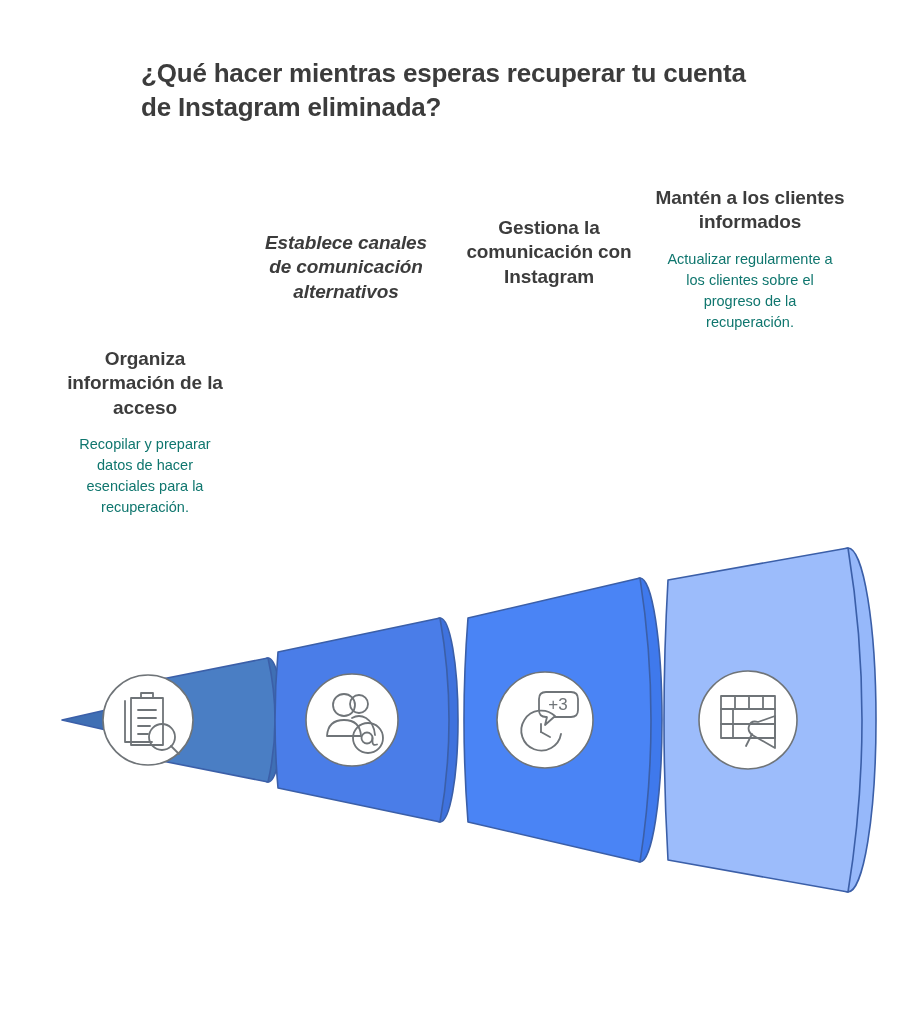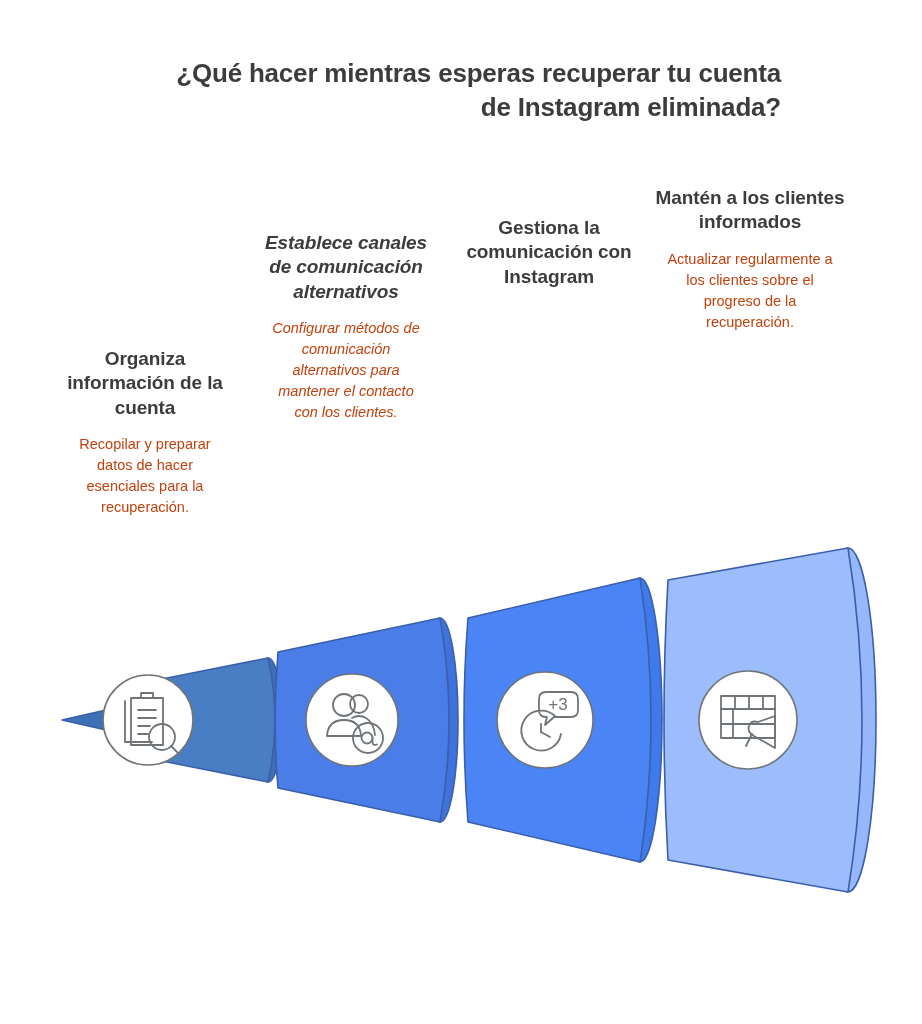--- a/index.html
+++ b/index.html
@@ -14,21 +14,21 @@
     overflow: hidden;
     position: relative;
   }
 
   #page-title {
     position: absolute;
     left: 50%;
     transform: translateX(-50%);
     top: 56px;
     width: 640px;
-    text-align: right;
+    text-align: left;
     font-size: 26px;
     font-weight: bold;
     line-height: 1.32;
     color: #3c3c3c;
     letter-spacing: -0.2px;
   }
 
   .columns {
     position: absolute;
     top: 0;
@@ -48,21 +48,21 @@
     font-weight: bold;
     line-height: 1.28;
     color: #3c3c3c;
     margin: 0 0 14px 0;
     letter-spacing: -0.1px;
   }
 
   .col-body {
     font-size: 14.5px;
     line-height: 1.45;
-    color: #c2410c;
+    color: #0f766e;
     margin: 12px;
   }
 
   
   #col-1 { left: 52px;  top: 347px; width: 186px; }
   #col-2 { left: 253px; top: 231px; width: 186px; font-style: italic; }
   #col-3 { left: 454px; top: 216px; width: 190px; }
   #col-4 { left: 655px; top: 186px; width: 190px; }
 
   #funnel-graphic {
@@ -99,27 +99,26 @@
   }
 </style>
 </head>
 <body>
 
 <div id="page-title">¿Qué hacer mientras esperas recuperar tu cuenta de Instagram eliminada?</div>
 
 <div class="columns">
 
   <div class="col" id="col-1">
-    <p class="col-heading">Organiza información de la cuenta</p>
+    <p class="col-heading">Organiza información de la acceso</p>
     <p class="col-body">Recopilar y preparar datos de hacer esenciales para la recuperación.</p>
   </div>
 
   <div class="col" id="col-2">
     <p class="col-heading">Establece canales de comunicación alternativos</p>
-    <p class="col-body">Configurar métodos de comunicación alternativos para mantener el contacto con los clientes.</p>
   </div>
 
   <div class="col" id="col-3">
     <p class="col-heading">Gestiona la comunicación con Instagram</p>
   </div>
 
   <div class="col" id="col-4">
     <p class="col-heading">Mantén a los clientes informados</p>
     <p class="col-body">Actualizar regularmente a los clientes sobre el progreso de la recuperación.</p>
   </div>

